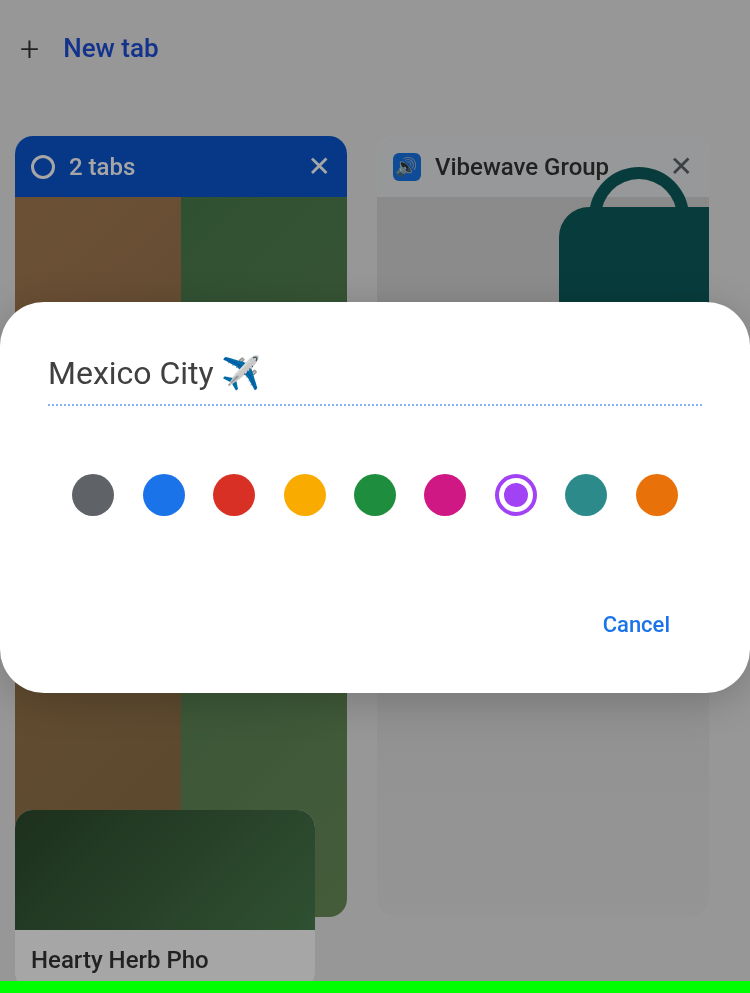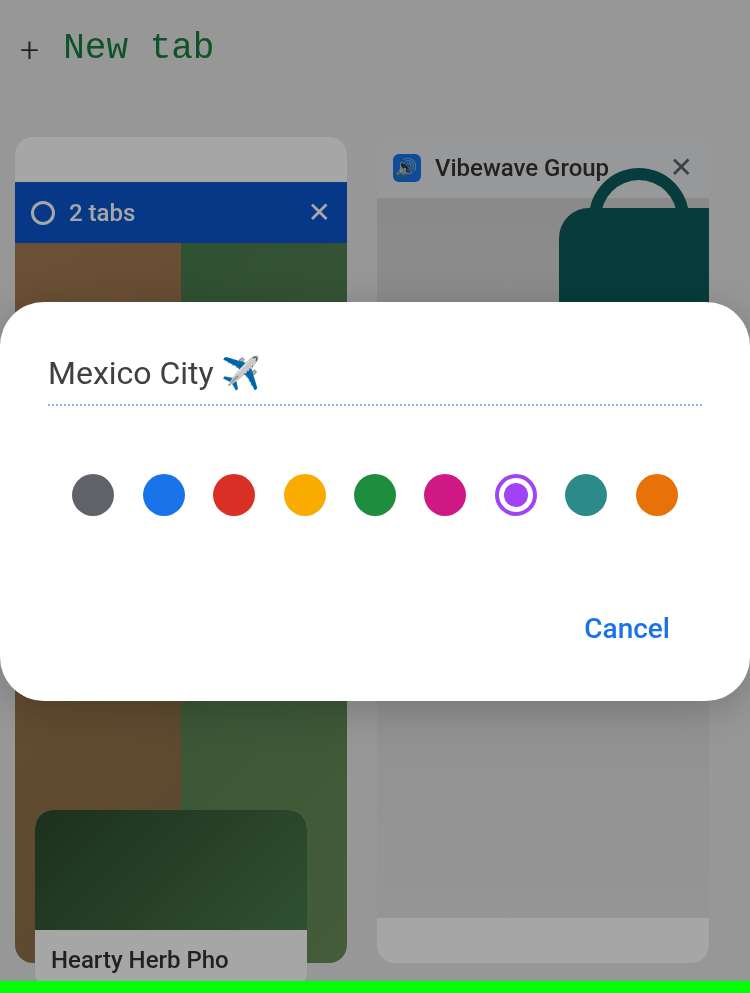--- a/index.html
+++ b/index.html
@@ -28,41 +28,39 @@
       align-items: center;
       padding: 28px 20px;
       gap: 24px;
     }
     .plus-icon {
       font-size: 34px;
       font-weight: 300;
       color: #333;
     }
     .newtab-label {
-      font-size: 36px;
-      font-weight: 500;
-      color: #15803d;
-      font-family: Liberation Mono, monospace;
+      font-size: 26px;
+      font-weight: 500;
+      color: #1d4ed8;
     }
     .tabs-row {
       display: flex;
       gap: 30px;
       padding: 0 15px;
       margin-top: 40px;
     }
     .tab-card {
       width: 332px;
       border-radius: 18px;
       overflow: hidden;
       background: #fff;
     }
     .tab-card.blue .tab-header {
       background: #0b57d0;
       color: #fff;
-      margin-top: 45px;
     }
     .tab-card.gray .tab-header {
       background: #e8eaed;
       color: #333;
     }
     .tab-header {
       display: flex;
       align-items: center;
       padding: 14px 16px;
       gap: 14px;
@@ -138,25 +136,24 @@
       width: 100px;
       height: 50px;
       border: 12px solid #0d5c5c;
       border-bottom: none;
       border-radius: 50px 50px 0 0;
     }
     .bottom-tab {
       position: absolute;
       top: 810px;
       left: 15px;
-      width: 272px;
+      width: 300px;
       background: #fff;
       border-radius: 18px;
       overflow: hidden;
-      margin-left: 20px;
     }
     .food-img {
       height: 120px;
       background: linear-gradient(135deg, #2d4a2d, #4a7c4e);
     }
     .bottom-title {
       padding: 16px;
       font-size: 24px;
       font-weight: 500;
       color: #333;
@@ -226,21 +223,21 @@
       display: flex;
       justify-content: flex-end;
       gap: 24px;
       margin-top: 80px;
       align-items: center;
     }
     .btn-cancel {
       background: none;
       border: none;
       color: #1a73e8;
-      font-size: 28px;
+      font-size: 22px;
       font-weight: 500;
       padding: 16px 32px;
       cursor: pointer;
       font-family: inherit;
     }
     .btn-create {
       background: #0b57d0;
       border: none;
       color: #fff;
       font-size: 28px;

